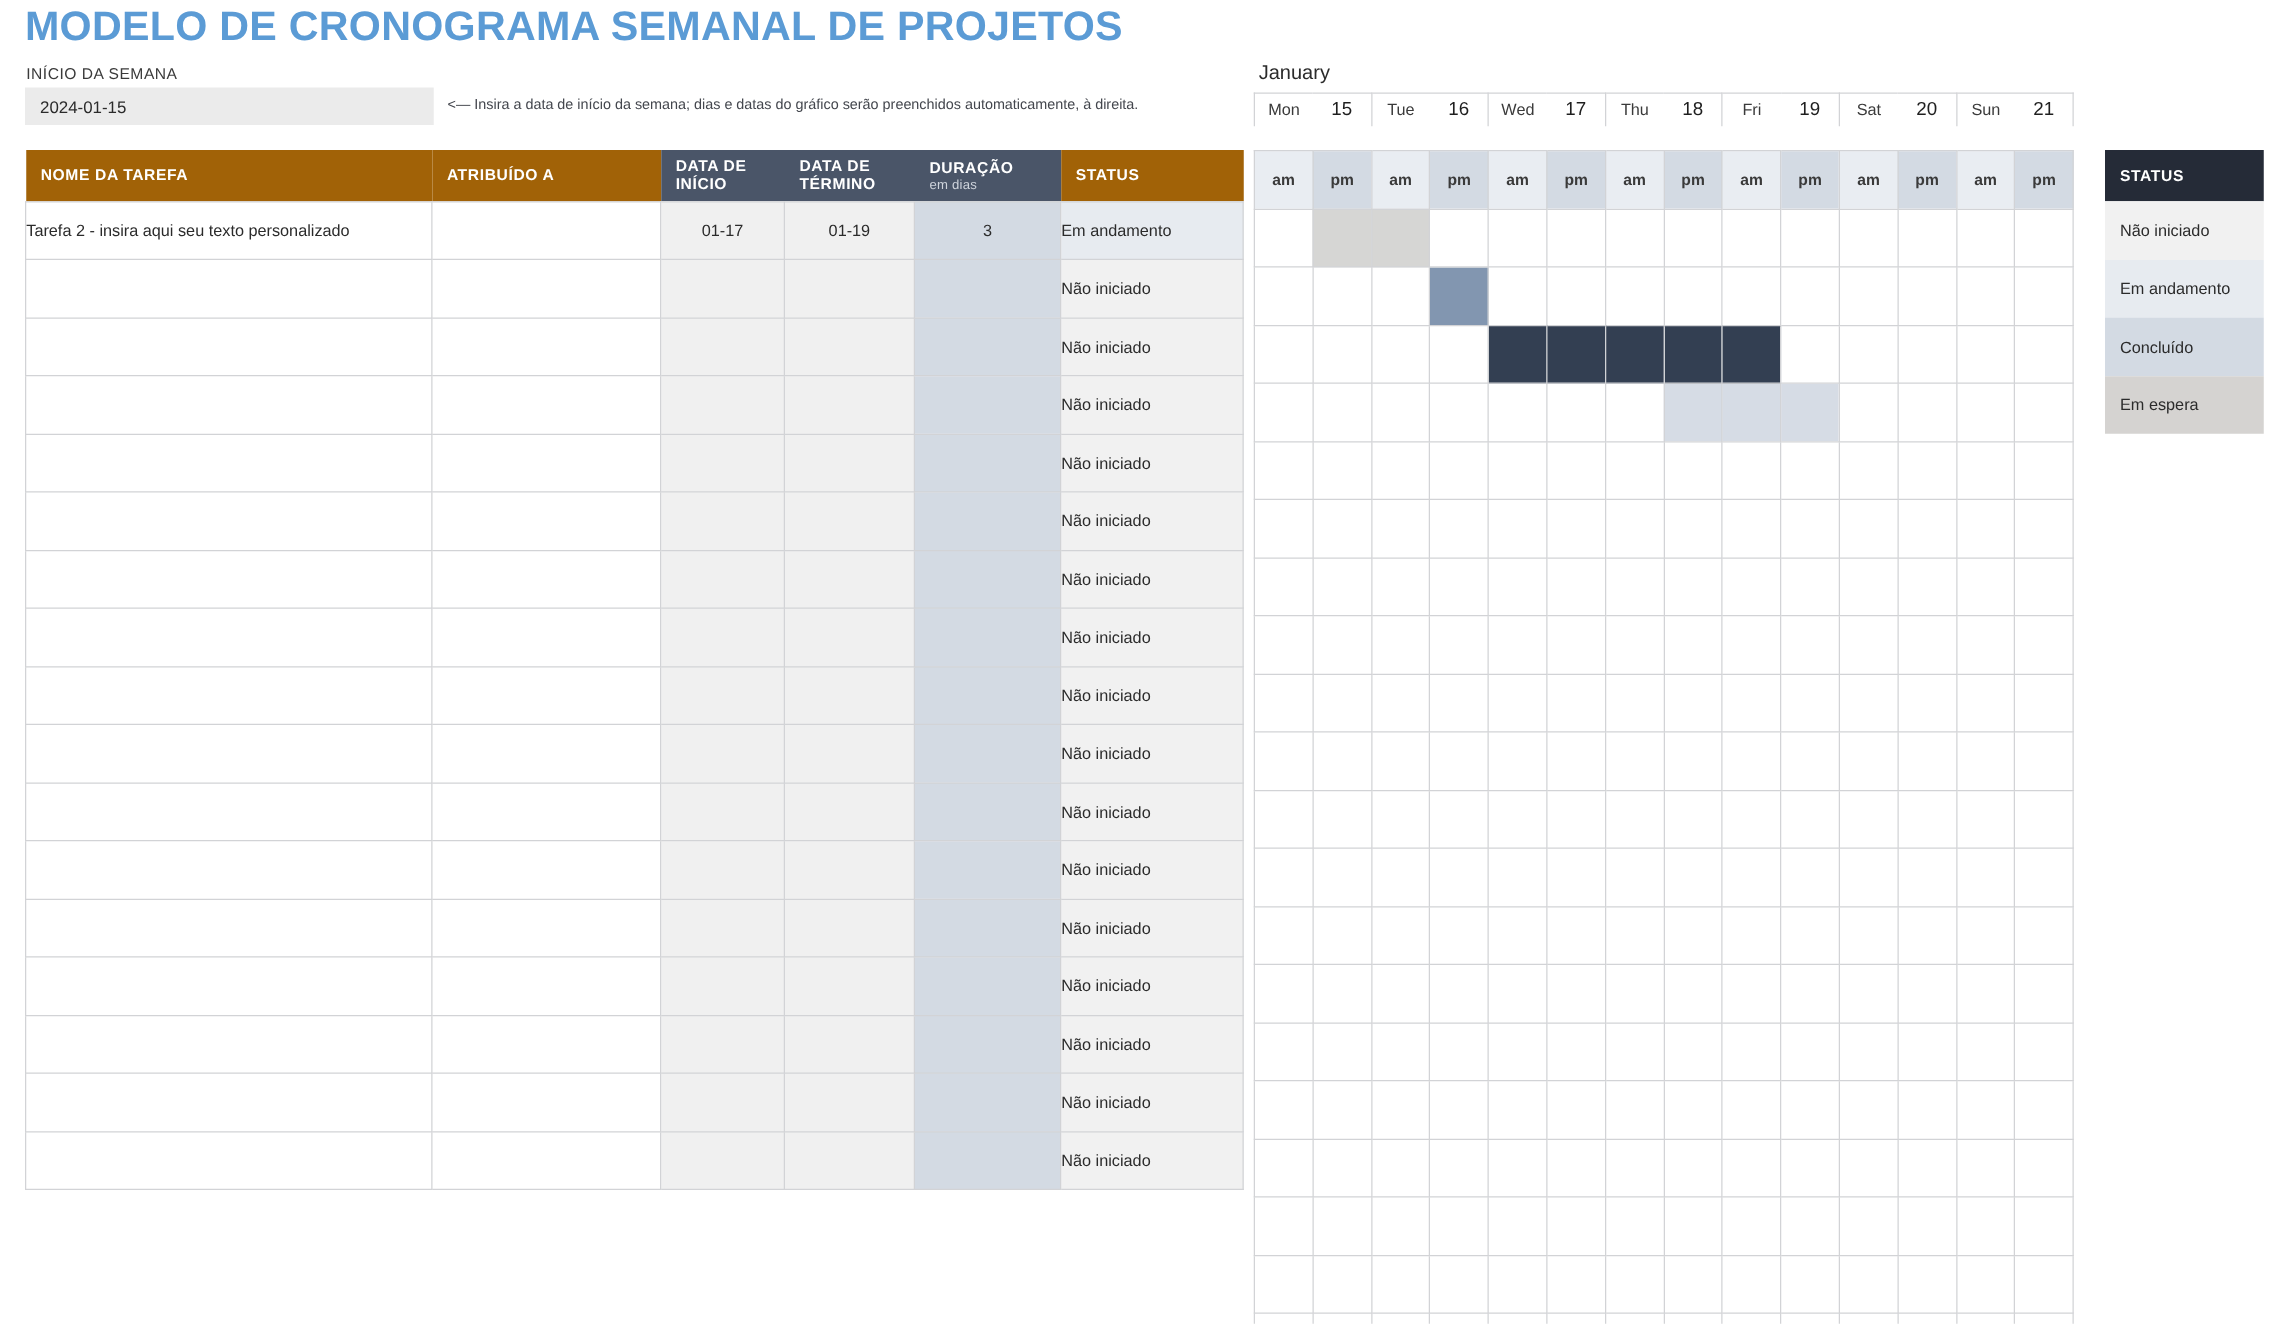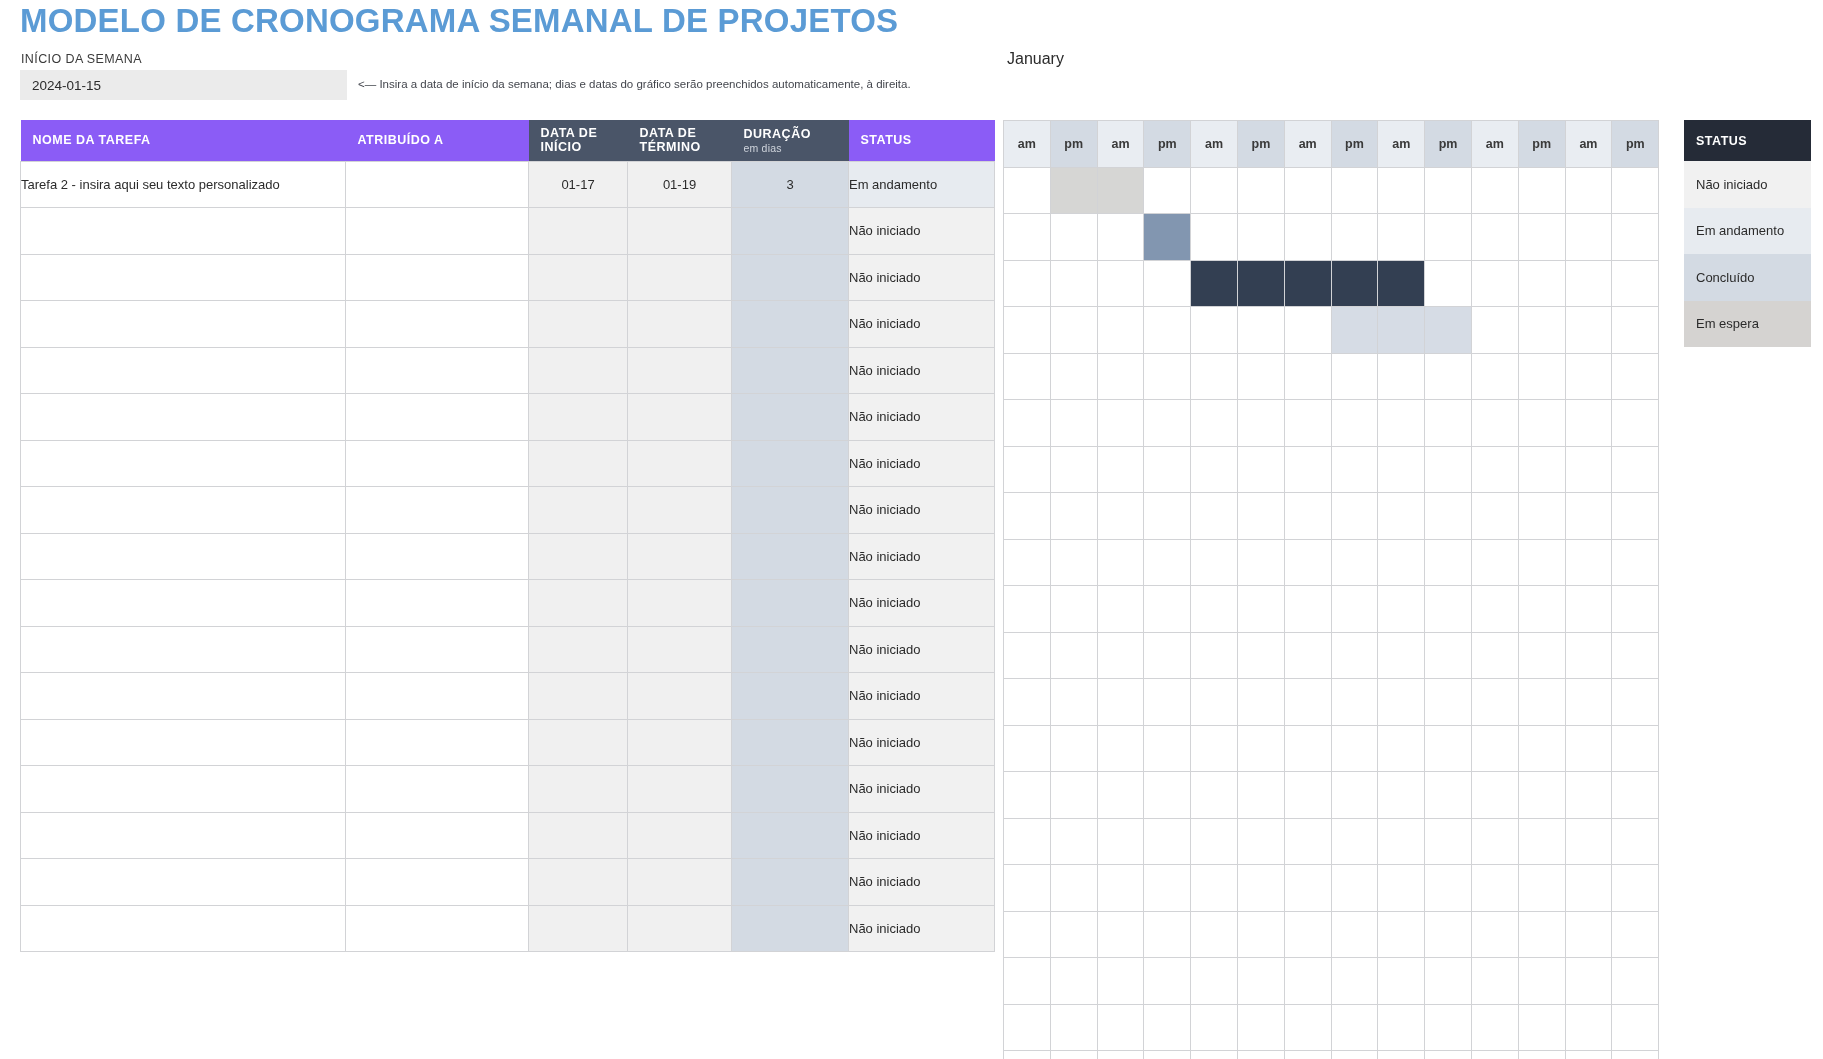--- a/index.html
+++ b/index.html
@@ -63,21 +63,21 @@
     height: 41px;
     border: none;
     color: #ffffff;
     font-size: 12.5px;
     font-weight: bold;
     letter-spacing: 0.5px;
     text-align: left;
     padding-left: 12px;
     vertical-align: middle;
   }
-  th.hd-dark { background: #8b5cf6; }
+  th.hd-dark { background: #a16207; }
   th.hd-slate { background: #4a5568; }
   th.hd-slate .sub {
     display: block; font-weight: normal; font-size: 10.5px;
     color: #cfd4dc; letter-spacing: 0.2px; margin-top: 1px;
   }
   .c-name  { width: 325px; padding-left: 12px; font-size: 13px; color: #2b2b2b; }
   .c-assign{ width: 183px; }
   .c-start { width: 99px; background: #f0f0f0; text-align: center; font-size: 13px; color: #2b2b2b; }
   .c-end   { width: 104px; background: #f0f0f0; text-align: center; font-size: 13px; color: #2b2b2b; }
   .c-dur   { width: 117px; background: #d3dae3; text-align: center; font-size: 13px; color: #2b2b2b; }
@@ -155,20 +155,40 @@
 <div class="page">
 
   <div class="title">MODELO DE CRONOGRAMA SEMANAL DE PROJETOS</div>
 
   <div class="ws-label">INÍCIO DA SEMANA</div>
   <div class="ws-input">2024-01-15</div>
   <div class="ws-note">&lt;— Insira a data de início da semana; dias e datas do gráfico serão preenchidos automaticamente, à direita.</div>
 
   <div class="month-label">January</div>
 
+  <table class="grid" id="day-head">
+    <tbody>
+        <tr id="day-head-row">
+          <td class="dname">Mon</td>
+          <td class="dnum">15</td>
+          <td class="dname">Tue</td>
+          <td class="dnum">16</td>
+          <td class="dname">Wed</td>
+          <td class="dnum">17</td>
+          <td class="dname">Thu</td>
+          <td class="dnum">18</td>
+          <td class="dname">Fri</td>
+          <td class="dnum">19</td>
+          <td class="dname">Sat</td>
+          <td class="dnum">20</td>
+          <td class="dname">Sun</td>
+          <td class="dnum">21</td>
+        </tr>
+      </tbody>
+  </table>
 
   <table class="grid" id="left-table">
     <thead>
       <tr>
         <th class="hd-dark c-name">NOME DA TAREFA</th>
         <th class="hd-dark c-assign">ATRIBUÍDO A</th>
         <th class="hd-slate c-start">DATA DE INÍCIO</th>
         <th class="hd-slate c-end">DATA DE TÉRMINO</th>
         <th class="hd-slate c-dur">
           <span>DURAÇÃO</span>

